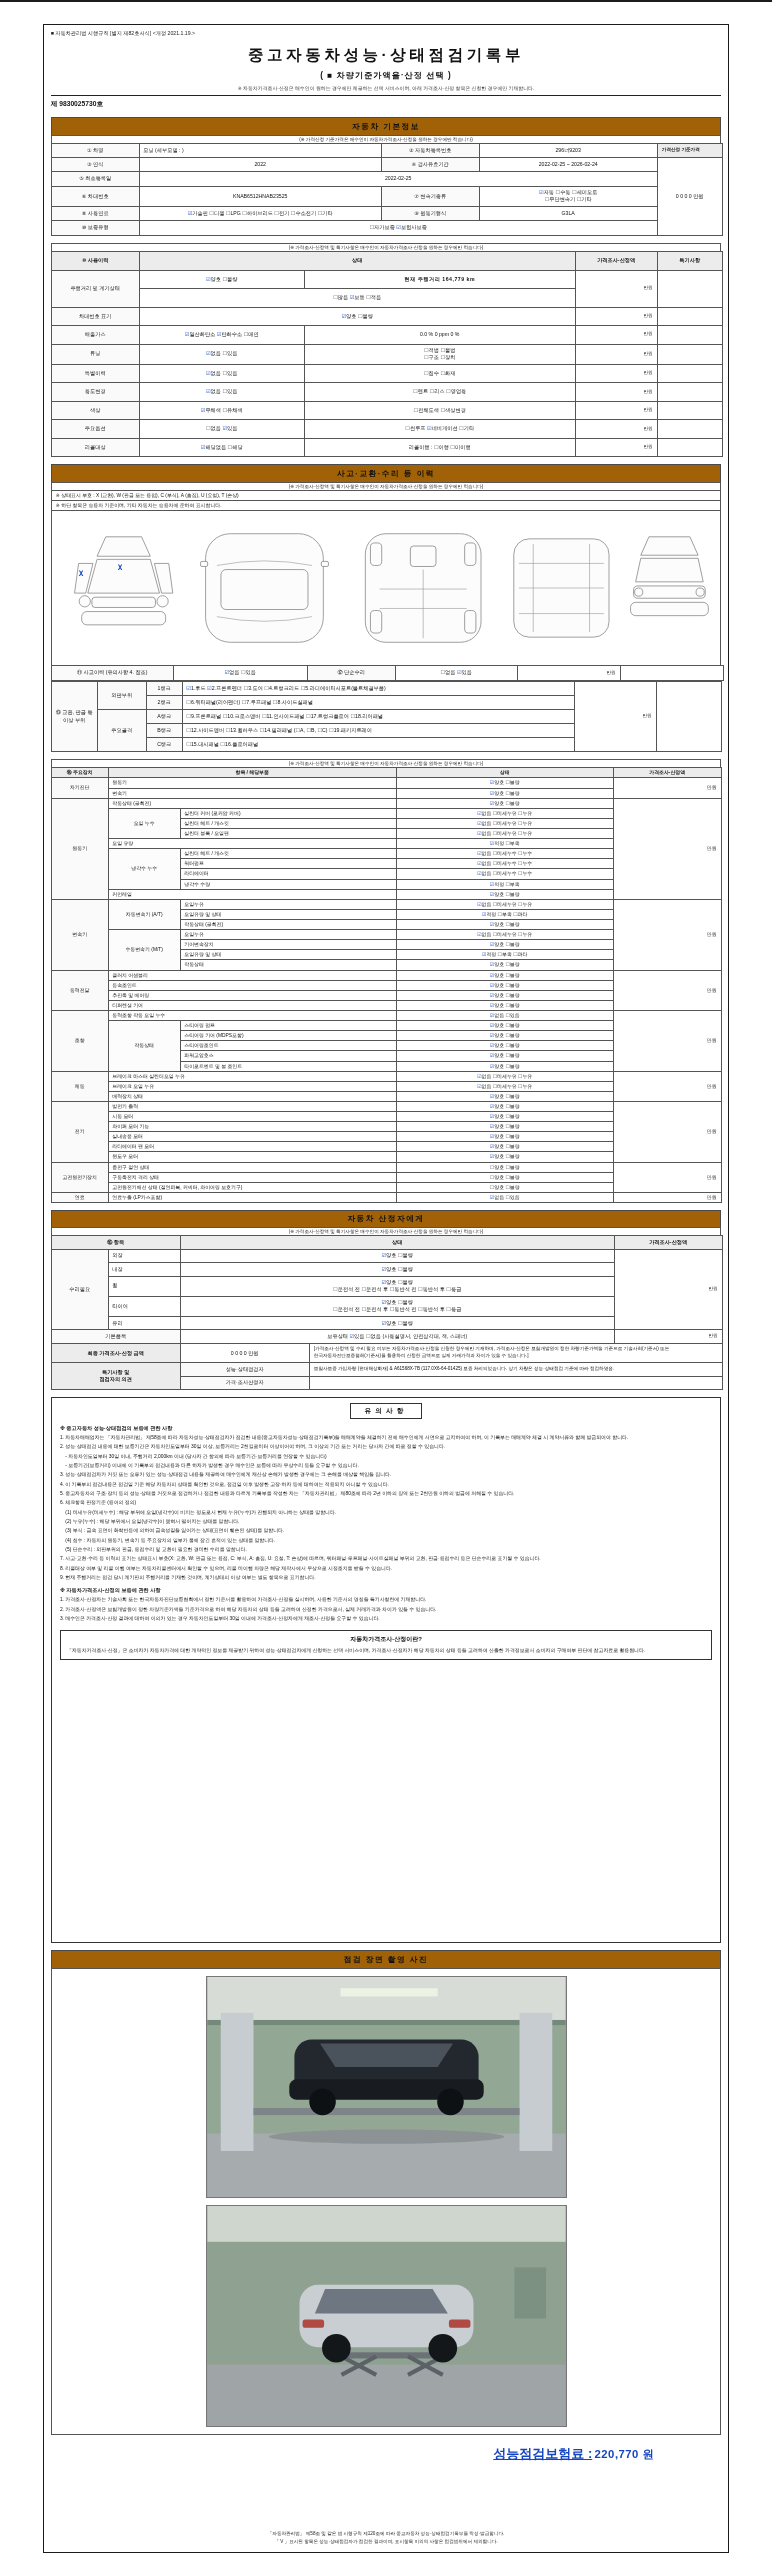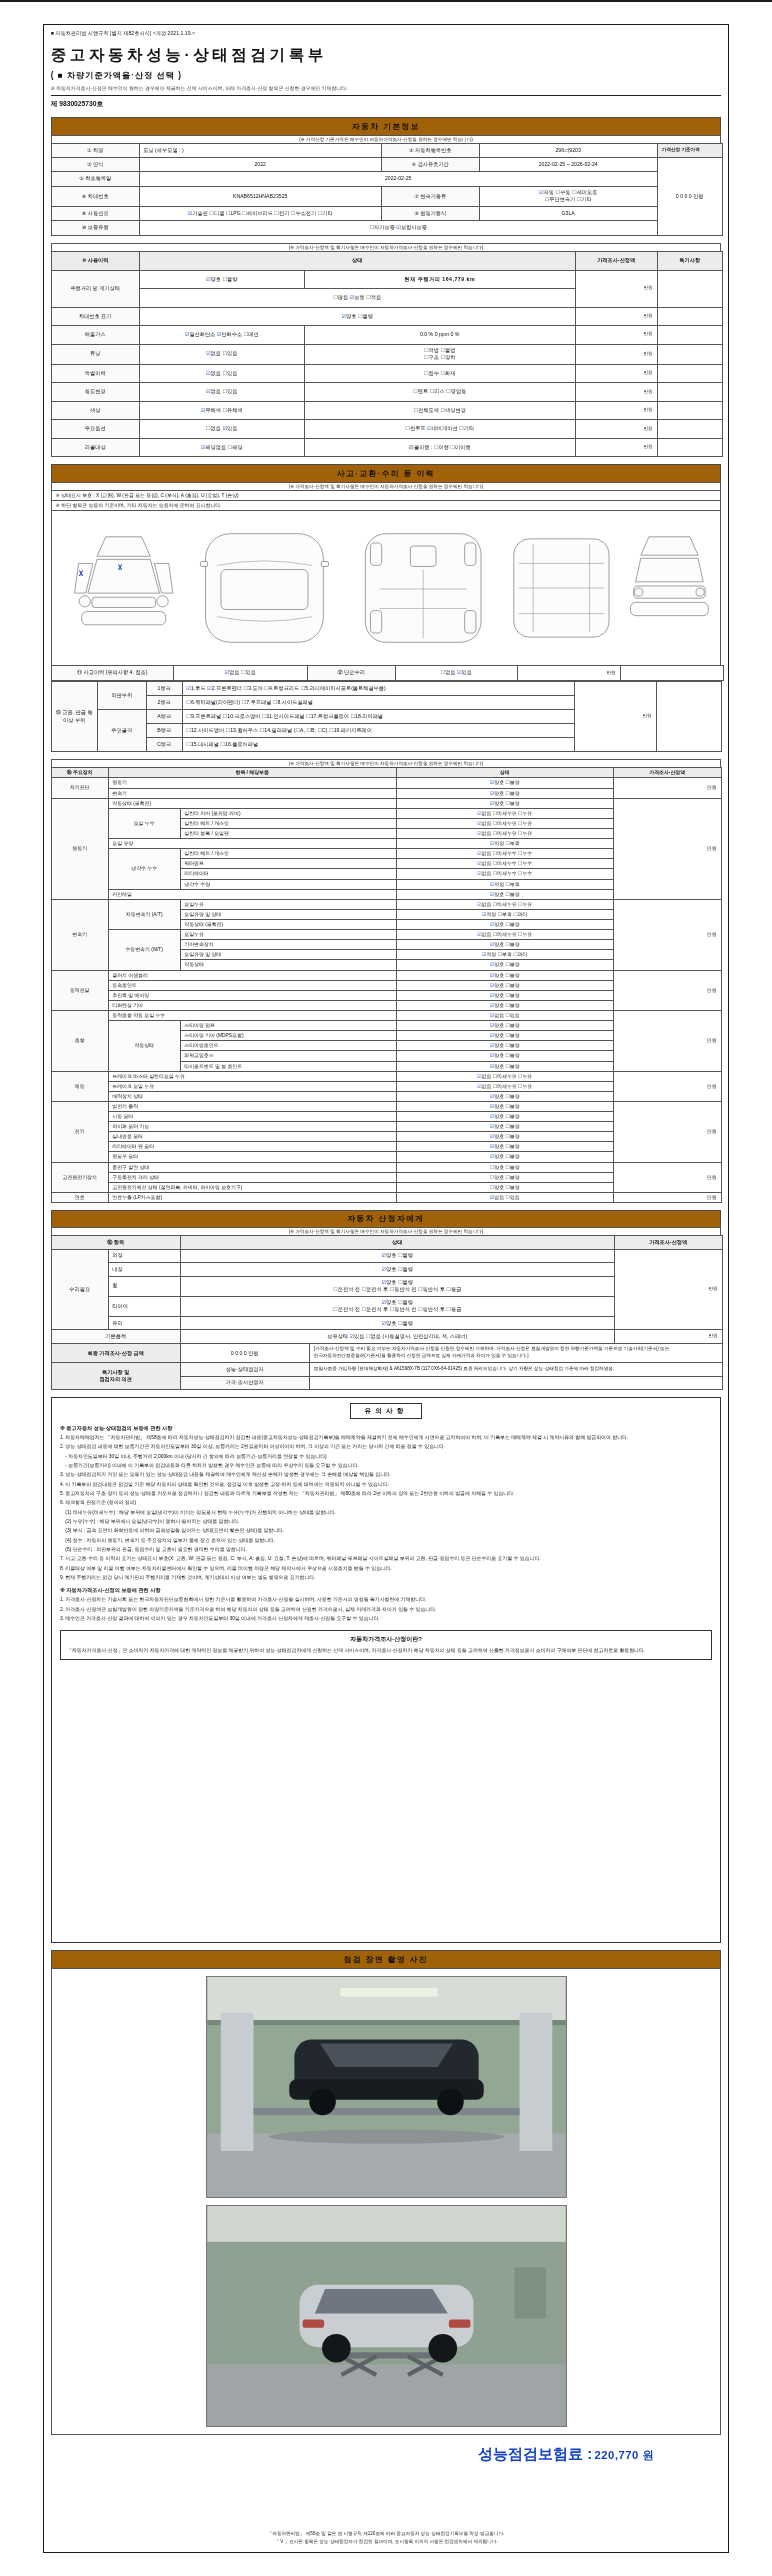--- a/index.html
+++ b/index.html
@@ -2,21 +2,21 @@
 <html style="font-size:8.2px"><head>
 <meta charset="utf-8">
 <style>
   * { box-sizing: border-box; }
   html,body { margin:0; padding:0; }
   body { width:773px; background:#ffffff; font-family:"Liberation Sans","DejaVu Sans",sans-serif; color:#111; }
   .page { position:relative; width:773px; height:2576px; background:#fff; overflow:hidden; }
   .topline { position:absolute; top:0; left:0; width:100%; height:2.1px; background:#1c1c1c; }
   .doc { position:absolute; left:43px; top:24px; width:686px; height:2529px; border:1px solid #1b1b1b; background:#fff; padding:4.1px 6.7px 6.2px; display:flex; flex-direction:column; }
   .law-ref { font-size:5.2px; color:#222; margin:1px 0 2.1px; }
-  .title-wrap { text-align:left; padding:6.2px 0 4.1px; border-bottom:1px solid #222; }
+  .title-wrap { text-align:center; padding:6.2px 0 4.1px; border-bottom:1px solid #222; }
   .title-main { font-size:15.5px; font-weight:bold; letter-spacing:3.6px; }
   .title-sub { font-size:8.2px; font-weight:bold; margin-top:4.1px; letter-spacing:1px; }
   .title-note { font-size:4.9px; color:#333; margin-top:3.6px; }
   .doc-no { font-size:6.7px; font-weight:bold; margin:4.1px 0 1px; text-align:left; }
   .sec { margin-top:7.2px; }
   .secbar { background:#a16207; border:0.5px solid #4a4a4a; border-bottom:none; text-align:center; font-weight:bold; font-size:7.7px; padding:3.1px 0; letter-spacing:1.5px; }
   .secsub { border:0.5px solid #555; border-bottom:none; font-size:4.6px; text-align:center; padding:1px 2.1px; color:#222; background:#fff; letter-spacing:0; }
   .legend { border:0.5px solid #555; border-bottom:none; font-size:4.9px; text-align:left; padding:1.5px 4.1px; }
   .tbl { width:100%; border-collapse:collapse; table-layout:fixed; font-size:5.2px; }
   .tbl td { border:0.5px solid #555; padding:2.1px 2.1px; text-align:center; vertical-align:middle; word-break:keep-all; line-height:1.45; }
@@ -47,21 +47,21 @@
   .gbox-title { text-align:center; font-weight:bold; font-size:6px; margin-bottom:2.6px; }
   .gbox-text { font-size:4.9px; line-height:1.6; }
   .photo-wrap { display:flex; flex-direction:column; align-items:center; gap:7.2px; padding:7.2px 0; border:0.5px solid #555; }
   .photo { width:361px; height:222px; border:0.5px solid #777; background:#8fa291; overflow:hidden; }
   .photo svg { display:block; width:100%; height:100%; }
   .signbox { border:0.8px solid #333; display:flex; margin-top:7.2px; min-height:41px; }
   .signlabel { width:72px; border-right:0.5px solid #333; display:flex; align-items:center; justify-content:center; font-weight:bold; font-size:7.2px; letter-spacing:3.1px; }
   .signbody { flex:1; padding:5.2px 7.2px; font-size:5.2px; line-height:2; }
   .signbody div { white-space:pre-wrap; }
   .premium { margin-top:9.3px; text-align:right; padding-right:67px; }
-  .plabel { color:#1544c0; font-weight:bold; font-size:15px; }
+  .plabel { color:#1544c0; font-weight:bold; font-size:13px;text-decoration:underline; }
   .pvalue { color:#1544c0; font-weight:bold; font-size:11.3px; letter-spacing:0.5px; }
   .footer { margin-top:auto; padding-top:8.2px; text-align:center; }
   .fline { font-size:4.6px; color:#222; line-height:1.7; }
   .dg { stroke:#8a8a8a; stroke-width:1.6; fill:#fcfcfc; }
   .dgl { stroke:#9a9a9a; stroke-width:1.2; fill:none; }
 </style>
 </head>
 <body>
 
 <div class="page">

